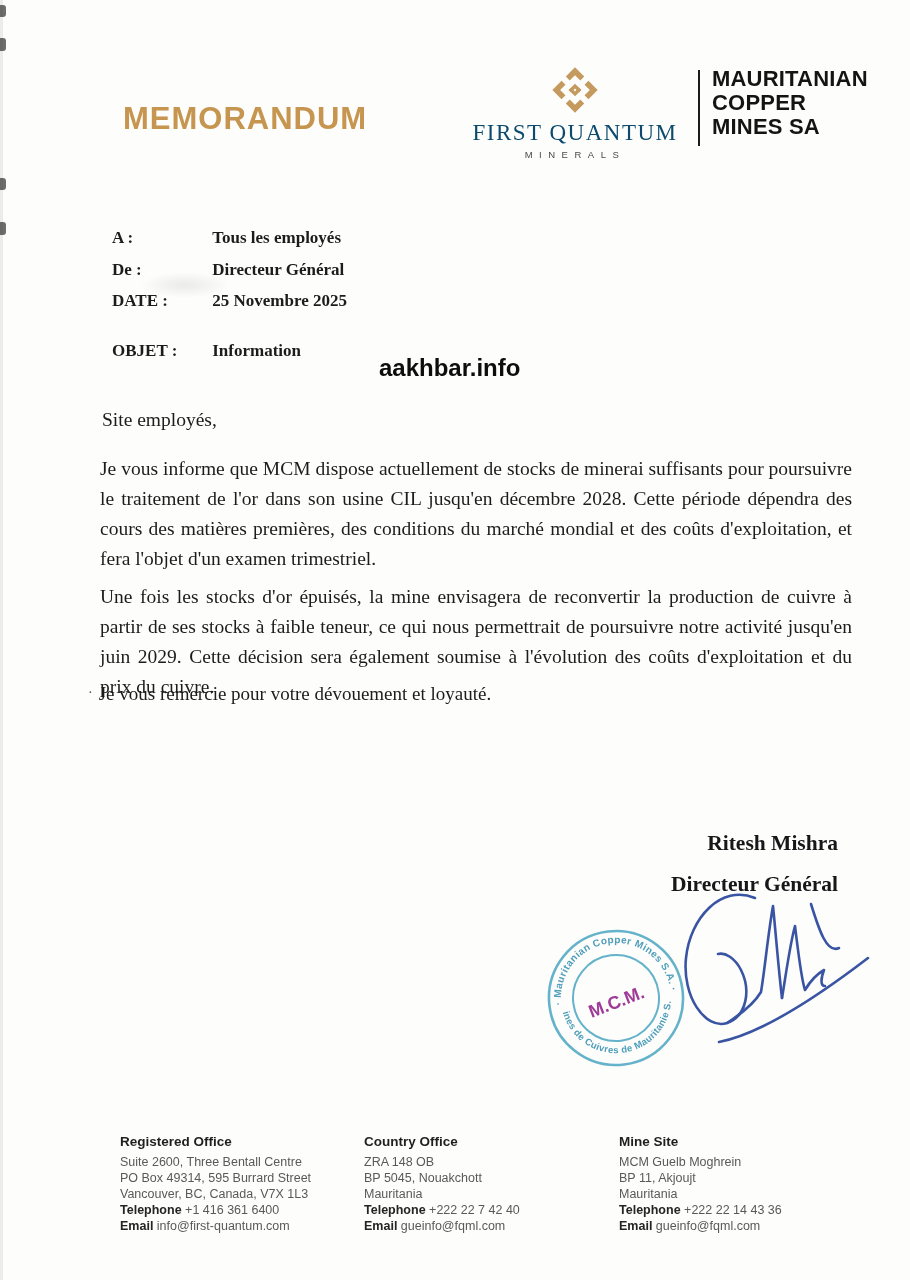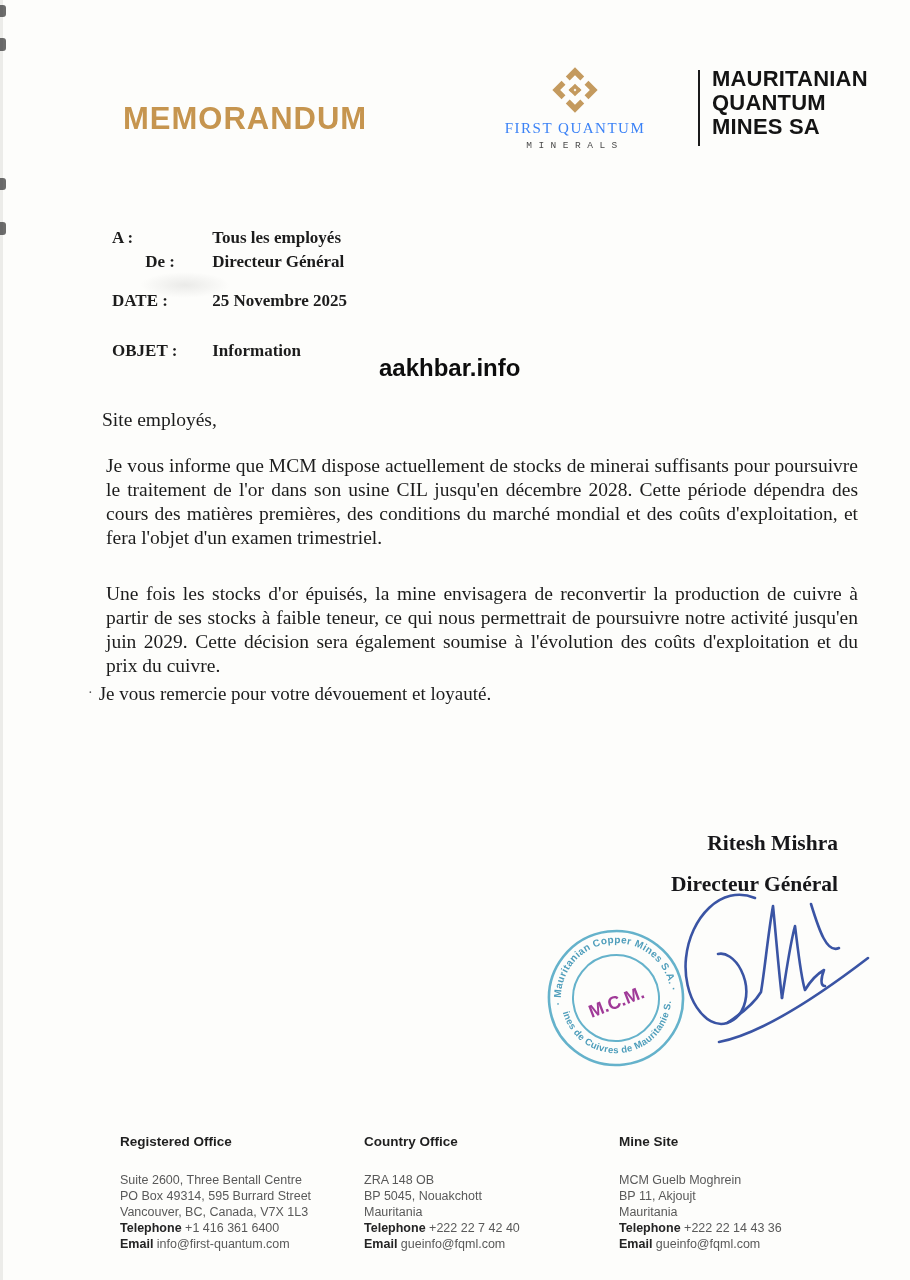--- a/index.html
+++ b/index.html
@@ -14,41 +14,41 @@
   .smudge{position:absolute;background:radial-gradient(ellipse at center,rgba(120,120,118,.14),rgba(120,120,118,0) 70%);}
 
   
   .memo-title{
     position:absolute;left:123px;top:101px;
     font-family:"Liberation Sans",sans-serif;font-weight:700;
     font-size:31px;letter-spacing:1px;color:#c6954f;
   }
   .fq-logo{position:absolute;left:470px;top:64px;width:210px;text-align:center;}
   .fq-diamond{display:block;margin:0 auto;}
-  .fq-name{font-family:"Liberation Serif",serif;font-size:15px;letter-spacing:1.5px;color:#3b82f6;margin-top:4px;white-space:nowrap;}
-  .fq-sub{font-family:Liberation Mono, monospace;font-size:9.5px;letter-spacing:6.5px;color:#4a4a4a;margin-top:3px;}
+  .fq-name{font-family:"Liberation Serif",serif;font-size:23px;letter-spacing:1.5px;color:#0c4a6e;margin-top:4px;white-space:nowrap;}
+  .fq-sub{font-family:Liberation Sans, sans-serif;font-size:9.5px;letter-spacing:6.5px;color:#4a4a4a;margin-top:3px;}
   .header-vline{position:absolute;left:698px;top:70px;width:2px;height:76px;background:#1b1b1b;}
   .company-block{
     position:absolute;left:712px;top:67px;
     font-family:"Liberation Sans",sans-serif;font-weight:700;
     font-size:22px;line-height:24px;color:#141414;letter-spacing:.2px;
   }
 
   
   .field-row{position:absolute;left:112px;font-weight:700;font-size:17px;}
   .field-label{display:inline-block;width:96px;}
   .field-value{display:inline-block;}
   .watermark{
     position:absolute;left:379px;top:354px;
     font-family:"Liberation Sans",sans-serif;font-weight:700;font-size:24px;color:#0d0d0d;
   }
 
   
   .salutation{position:absolute;left:102px;top:409px;font-size:19.5px;}
-  .para{position:absolute;left:106px;width:752px;font-size:19.5px;line-height:24px;text-align:justify;}
+  .para{position:absolute;left:100px;width:752px;font-size:19.5px;line-height:30px;text-align:justify;}
   .p1{top:454px;}
   .p2{top:582px;}
   .closing{position:absolute;left:88px;top:683px;font-size:19px;}
   .closing .predot{color:#555;font-size:14px;vertical-align:3px;margin-right:6px;}
 
   
   .sig-name,.sig-title{
     position:absolute;left:560px;width:278px;text-align:right;
     font-weight:700;font-size:21.5px;color:#17171a;
   }
@@ -56,21 +56,21 @@
   .sig-title{top:872px;}
   .sig-svg{position:absolute;left:663px;top:882px;}
   .stamp-svg{position:absolute;left:534px;top:916px;transform:rotate(-7deg);}
 
   
   .footer{position:absolute;top:1134px;left:0;width:100%;font-family:"Liberation Sans",sans-serif;}
   .fcol{position:absolute;top:0;}
   .fcol1{left:120px;width:235px;}
   .fcol2{left:364px;width:230px;}
   .fcol3{left:619px;width:250px;}
-  .ftitle{font-weight:700;font-size:13.5px;color:#1f1f1f;margin-bottom:23px;}
+  .ftitle{font-weight:700;font-size:13.5px;color:#1f1f1f;margin-bottom:5px;}
   .fline{font-size:12.5px;line-height:16px;color:#595959;}
   .flabel{font-weight:700;color:#242424;}
 </style>
 </head>
 <body>
 
 <div class="page">
 
   <div class="scan-edge"></div>
   <div class="speck" style="top:5px;height:12px;"></div>
@@ -92,29 +92,29 @@
         <path d="M4.5,4.5 h-9 v-3.5 h5.5 v-5.5 h3.5 z"></path>
       </g>
     </svg>
     <div class="fq-name">FIRST QUANTUM</div>
     <div class="fq-sub">MINERALS</div>
   </div>
 
   <div class="header-vline"></div>
   <div class="company-block">
     <div>MAURITANIAN</div>
-    <div>QUANTUM</div>
+    <div>COPPER</div>
     <div>MINES SA</div>
   </div>
 
   <div class="field-row" style="top:228px;">
     <span class="field-label">A :</span>
     <span class="field-value">Tous les employés</span>
   </div>
-  <div class="field-row" style="top:252px;text-align:center;">
+  <div class="field-row" style="top:260px;">
     <span class="field-label">De :</span>
     <span class="field-value">Directeur Général</span>
   </div>
   <div class="field-row" style="top:291px;">
     <span class="field-label">DATE :</span>
     <span class="field-value">25 Novembre 2025</span>
   </div>
   <div class="field-row" style="top:341px;">
     <span class="field-label">OBJET :</span>
     <span class="field-value">Information</span>

